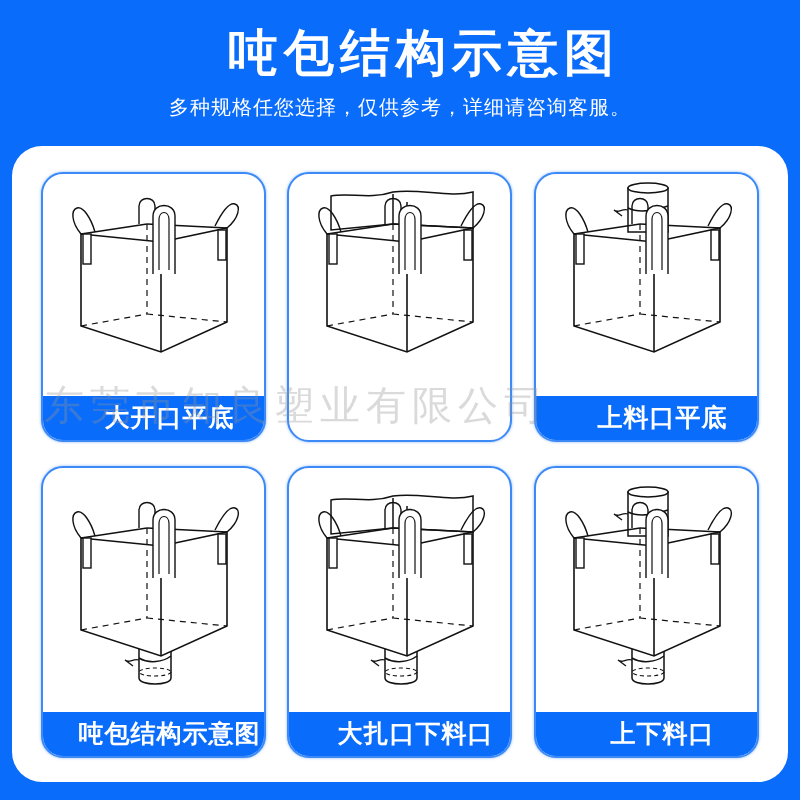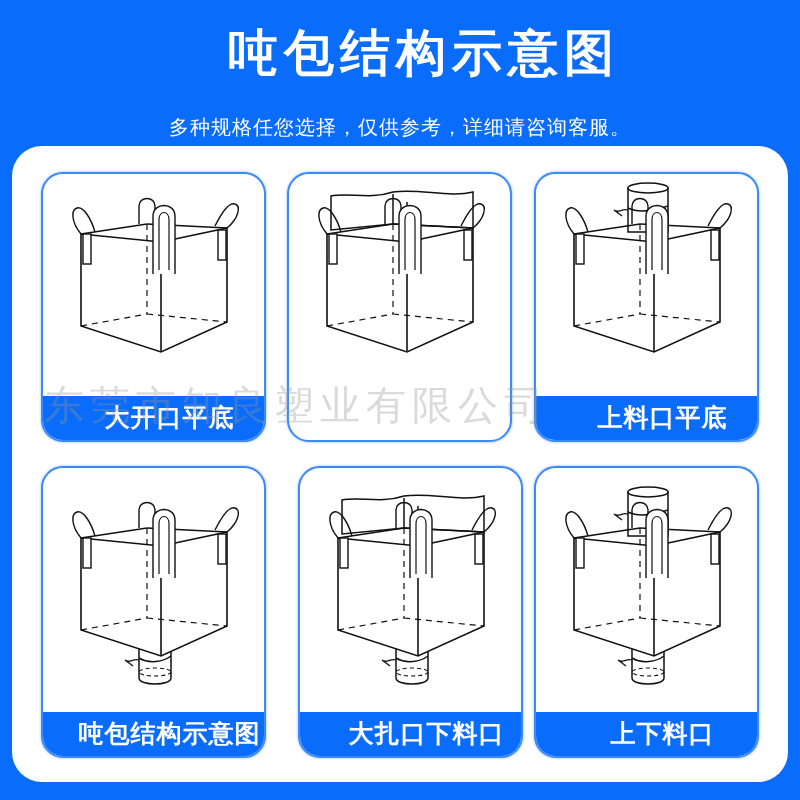--- a/index.html
+++ b/index.html
@@ -10,21 +10,21 @@
     position:relative;
   }
   .title {
     position:absolute; left:0; top:18px; width:800px; text-align:center;
     color:#ffffff; font-size:50px; font-weight:bold; letter-spacing:6px;
     line-height:70px;
     padding-left:24px;
   }
   .subtitle {
     position:absolute; left:0; top:92px; width:800px; text-align:center;
-    color:#ffffff; font-size:20px; letter-spacing:1px; line-height:30px;margin-top:20px;
+    color:#ffffff; font-size:20px; letter-spacing:1px; line-height:30px;
   }
   .panel {
     position:absolute; left:12px; top:146px; width:776px; height:636px;
     background:#ffffff; border-radius:30px;
   }
   .card {
     position:absolute; width:225px; height:270px;
     background:#ffffff; border:2px solid #3d8af7; border-radius:22px;
     box-shadow:0 0 3px rgba(61,138,247,0.6);
     overflow:hidden; box-sizing:border-box;
@@ -102,37 +102,37 @@
   <div class="label">大开口平底</div>
 </div>
 
 <div class="card" style="left:287px; top:172px;">
   <svg class="bag" viewBox="0 0 221 226">
     <use href="#skirt"></use>
     <use href="#bagbody"></use>
   </svg>
 </div>
 
-<div class="card" style="left:534px; top:172px;border-radius:21px;">
+<div class="card" style="left:534px; top:172px;">
   <svg class="bag" viewBox="0 0 221 226">
     <use href="#topspout"></use>
     <use href="#bagbody"></use>
   </svg>
   <div class="label">上料口平底</div>
 </div>
 
 <div class="card" style="left:41px; top:466px; height:292px;">
   <svg class="bag" viewBox="0 0 221 226" style="height:246px;">
     <use href="#bottomspout"></use>
     <use href="#bagbody"></use>
   </svg>
   <div class="label">吨包结构示意图</div>
 </div>
 
-<div class="card" style="left:287px; top:466px; height:292px;margin-left:11px;">
+<div class="card" style="left:287px; top:466px; height:292px;">
   <svg class="bag" viewBox="0 0 221 226" style="height:246px;">
     <use href="#bottomspout"></use>
     <use href="#skirt"></use>
     <use href="#bagbody"></use>
   </svg>
   <div class="label">大扎口下料口</div>
 </div>
 
 <div class="card" style="left:534px; top:466px; height:292px;text-decoration:underline;">
   <svg class="bag" viewBox="0 0 221 226" style="height:246px;">

